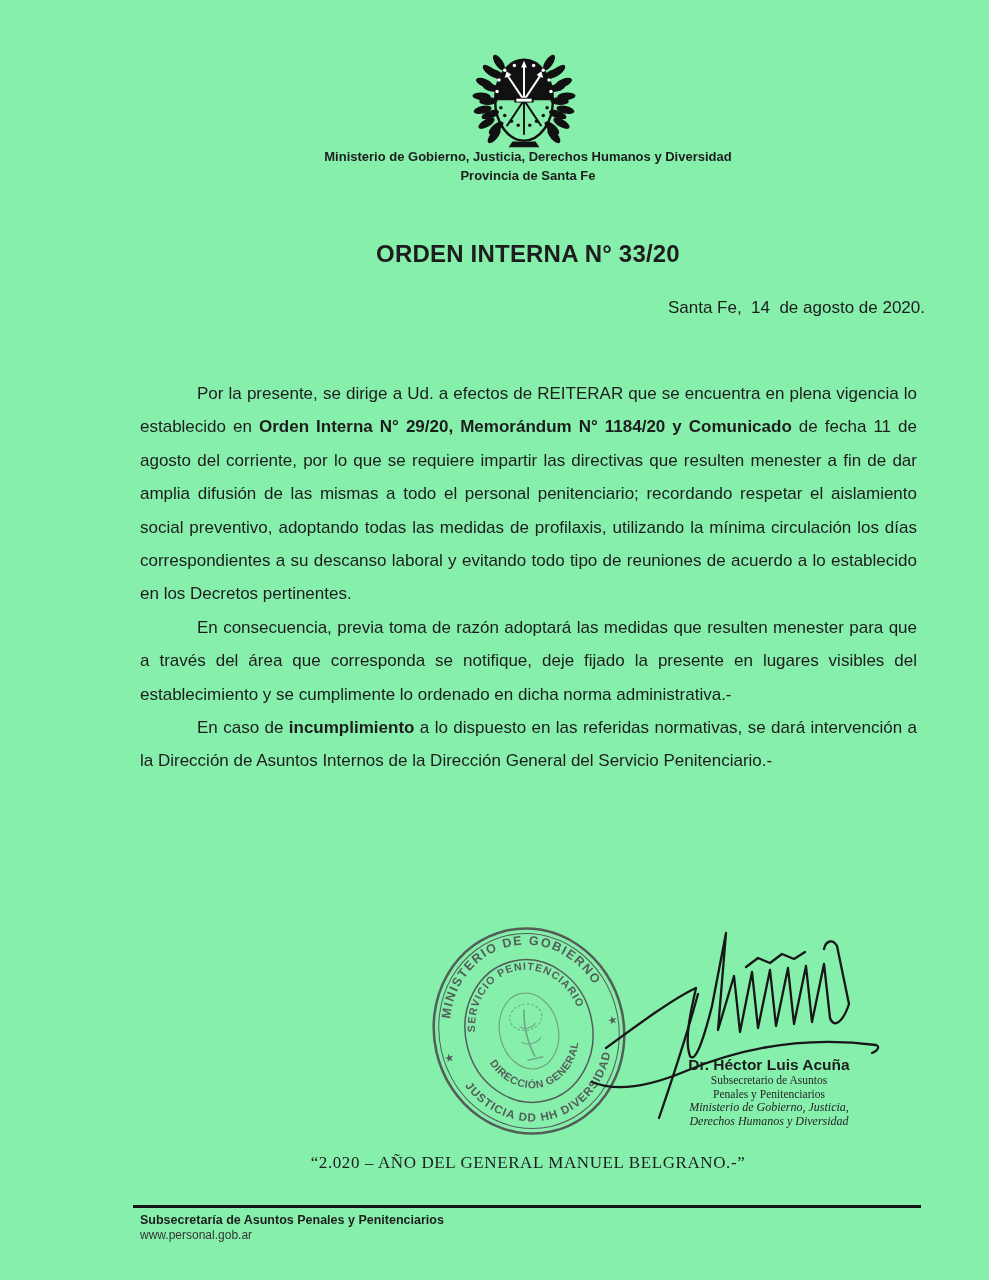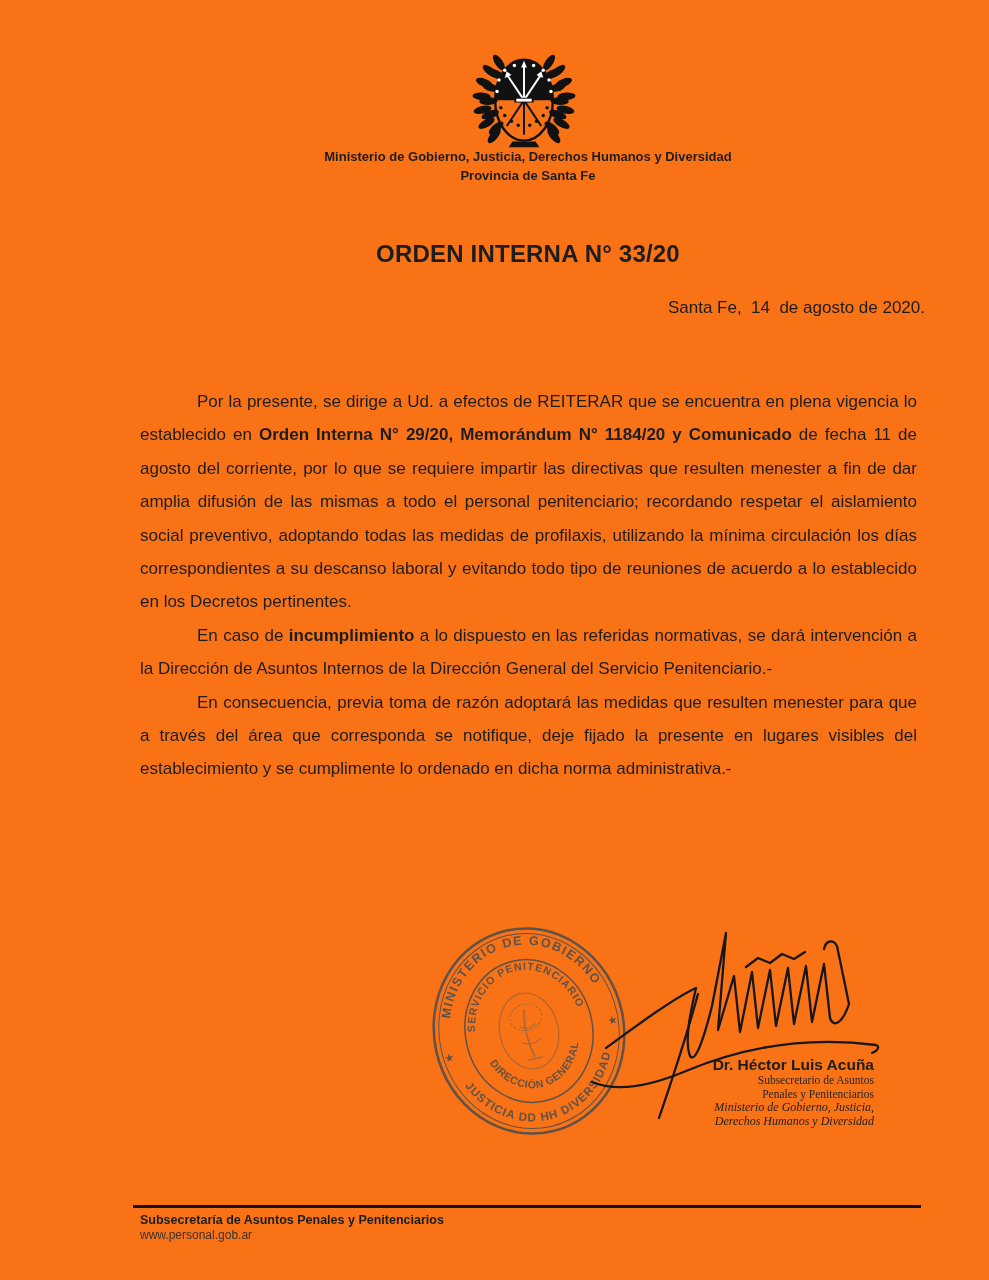--- a/index.html
+++ b/index.html
@@ -1,35 +1,35 @@
 <!DOCTYPE html>
 <html><head>
 <meta charset="utf-8">
 <style>
   html,body { margin:0; padding:0; background:#e8e8e8; }
   .page {
     position:relative; width:989px; height:1280px; margin:0 auto;
-    background:#f97316; overflow:hidden;
+    background:#86efac; overflow:hidden;
     font-family:"Liberation Sans", sans-serif; color:#1d1d1d;
   }
   .seal { position:absolute; left:462px; top:52px; width:124px; height:104px; }
   .ministry { position:absolute; left:140px; top:147px; width:776px; text-align:center;
               font-weight:bold; font-size:13px; line-height:19px; }
   .doc-title { position:absolute; left:140px; top:240px; width:776px; text-align:center;
                font-weight:bold; font-size:24px; letter-spacing:.2px; }
   .dateline { position:absolute; left:148px; top:298px; width:777px; text-align:right;
               font-size:17px; white-space:pre; }
   .body-text { position:absolute; left:140px; top:377px; width:777px;
-               font-size:17px; line-height:33.4px; text-align:justify;margin-top:8px; }
+               font-size:17px; line-height:33.4px; text-align:justify; }
   .body-text p { margin:0; text-indent:57px; }
   .body-text .b { font-weight:bold; }
   .stamp { position:absolute; left:428px; top:924px; width:202px; height:214px;
            transform:rotate(-13deg); opacity:.9; }
   .sig-svg { position:absolute; left:586px; top:918px; width:306px; height:220px; }
-  .sig-block { position:absolute; left:598px; top:1056px; width:276px; text-align:right; }
+  .sig-block { position:absolute; left:631px; top:1056px; width:276px; text-align:center; }
   .sig-name { font-weight:bold; font-size:15.5px; line-height:18px; }
   .sig-small { font-size:11.5px; line-height:13.5px; color:#262626;font-family:Liberation Serif, serif; }
   .sig-org { font-family:"Liberation Serif", serif; font-style:italic;
              font-size:12px; line-height:13.5px; color:#1f1f1f; }
   .motto { position:absolute; left:140px; top:1153px; width:776px; text-align:center;
            font-family:"Liberation Serif", serif; font-size:17px; letter-spacing:.6px; }
   .footer-rule { position:absolute; left:133px; top:1205px; width:788px; height:3px;
                  background:#141414; }
   .footer { position:absolute; left:140px; top:1212px; width:776px; text-align:left; }
   .footer-office { font-weight:bold; font-size:12.5px; line-height:16px; }
@@ -127,22 +127,22 @@
   <div class="ministry">
     <div>Ministerio de Gobierno, Justicia, Derechos Humanos y Diversidad</div>
     <div>Provincia de Santa Fe</div>
   </div>
 
   <div class="doc-title">ORDEN INTERNA N° 33/20</div>
   <div class="dateline">Santa Fe,  14  de agosto de 2020.</div>
 
   <div class="body-text">
     <p><span>Por la presente, se dirige a Ud. a efectos de REITERAR que se encuentra en plena vigencia lo establecido en </span><span class="b">Orden Interna N° 29/20, Memorándum N° 1184/20 y Comunicado</span><span> de fecha 11 de agosto del corriente, por lo que se requiere impartir las directivas que resulten menester a fin de dar amplia difusión de las mismas a todo el personal penitenciario; recordando respetar el aislamiento social preventivo, adoptando todas las medidas de profilaxis, utilizando la mínima circulación los días correspondientes a su descanso laboral y evitando todo tipo de reuniones de acuerdo a lo establecido en los Decretos pertinentes.</span></p>
+    <p><span>En consecuencia, previa toma de razón adoptará las medidas que resulten menester para que a través del área que corresponda se notifique, deje fijado la presente en lugares visibles del establecimiento y se cumplimente lo ordenado en dicha norma administrativa.-</span></p>
     <p><span>En caso de </span><span class="b">incumplimiento</span><span> a lo dispuesto en las referidas normativas, se dará intervención a la Dirección de Asuntos Internos de la Dirección General del Servicio Penitenciario.-</span></p>
-    <p><span>En consecuencia, previa toma de razón adoptará las medidas que resulten menester para que a través del área que corresponda se notifique, deje fijado la presente en lugares visibles del establecimiento y se cumplimente lo ordenado en dicha norma administrativa.-</span></p>
   </div>
 
   <svg class="stamp" viewBox="0 0 200 212">
     <defs>
       <path id="otp" d="M 22 106 A 78 86 0 0 1 178 106" fill="none"></path>
       <path id="obp" d="M 18 106 A 82 90 0 0 0 182 106" fill="none"></path>
       <path id="itp" d="M 47 106 A 53 61 0 0 1 153 106" fill="none"></path>
       <path id="ibp" d="M 51 106 A 49 57 0 0 0 149 106" fill="none"></path>
     </defs>
     <g stroke="#4f4f4f" fill="none">
@@ -210,20 +210,21 @@
   </svg>
 
   <div class="sig-block">
     <div class="sig-name">Dr. Héctor Luis Acuña</div>
     <div class="sig-small">Subsecretario de Asuntos</div>
     <div class="sig-small">Penales y Penitenciarios</div>
     <div class="sig-org">Ministerio de Gobierno, Justicia,</div>
     <div class="sig-org">Derechos Humanos y Diversidad</div>
   </div>
 
+  <div class="motto">“2.020 – AÑO DEL GENERAL MANUEL BELGRANO.-”</div>
 
   <div class="footer-rule"></div>
   <div class="footer">
     <div class="footer-office">Subsecretaría de Asuntos Penales y Penitenciarios</div>
     <div class="footer-line">www.personal.gob.ar</div>
   </div>
 
 </div>
 
 </body></html>

